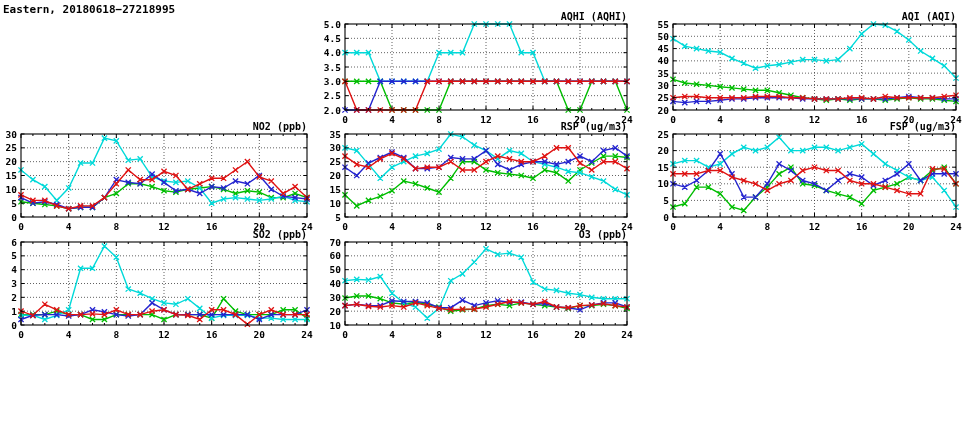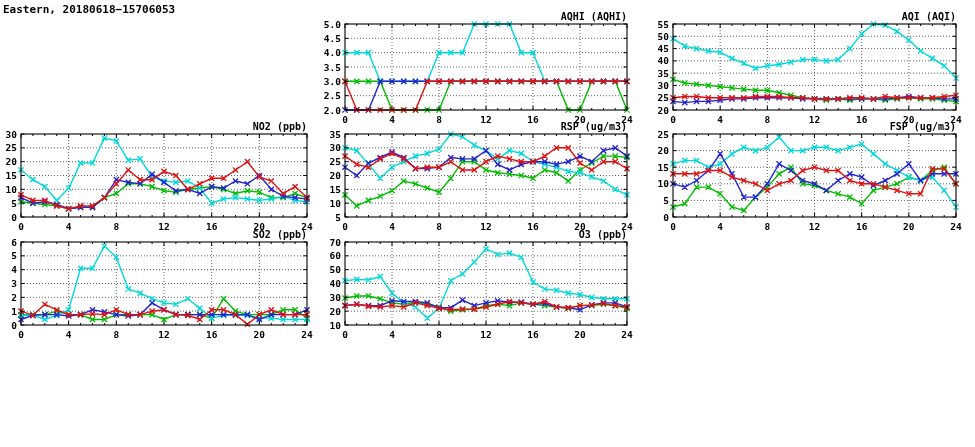--- a/index.html
+++ b/index.html
@@ -24,21 +24,21 @@
     font-weight:bold;
     fill:#000;
   }
   svg text.tick-label{font-size:9.5px;}
   svg text.chart-title{font-size:10px;}
 </style>
 </head>
 <body>
 
 <div id="screen">
-  <div id="page-title">Eastern, 20180618−15706053</div>
+  <div id="page-title">Eastern, 20180618−27218995</div>
   <div id="charts">
       <svg width="321" height="119" style="position: absolute; left: 315px; top: 8px;">
         <line x1="30" y1="87.66666666666667" x2="312" y2="87.66666666666667" stroke="#3a3a3a" stroke-width="0.8" stroke-dasharray="1,2"></line>
         <line x1="30" y1="73.33333333333333" x2="312" y2="73.33333333333333" stroke="#3a3a3a" stroke-width="0.8" stroke-dasharray="1,2"></line>
         <line x1="30" y1="59" x2="312" y2="59" stroke="#3a3a3a" stroke-width="0.8" stroke-dasharray="1,2"></line>
         <line x1="30" y1="44.666666666666664" x2="312" y2="44.666666666666664" stroke="#3a3a3a" stroke-width="0.8" stroke-dasharray="1,2"></line>
         <line x1="30" y1="30.333333333333332" x2="312" y2="30.333333333333332" stroke="#3a3a3a" stroke-width="0.8" stroke-dasharray="1,2"></line>
         <line x1="77" y1="16" x2="77" y2="102" stroke="#3a3a3a" stroke-width="0.8" stroke-dasharray="1,2"></line>
         <line x1="124" y1="16" x2="124" y2="102" stroke="#3a3a3a" stroke-width="0.8" stroke-dasharray="1,2"></line>
         <line x1="171" y1="16" x2="171" y2="102" stroke="#3a3a3a" stroke-width="0.8" stroke-dasharray="1,2"></line>

